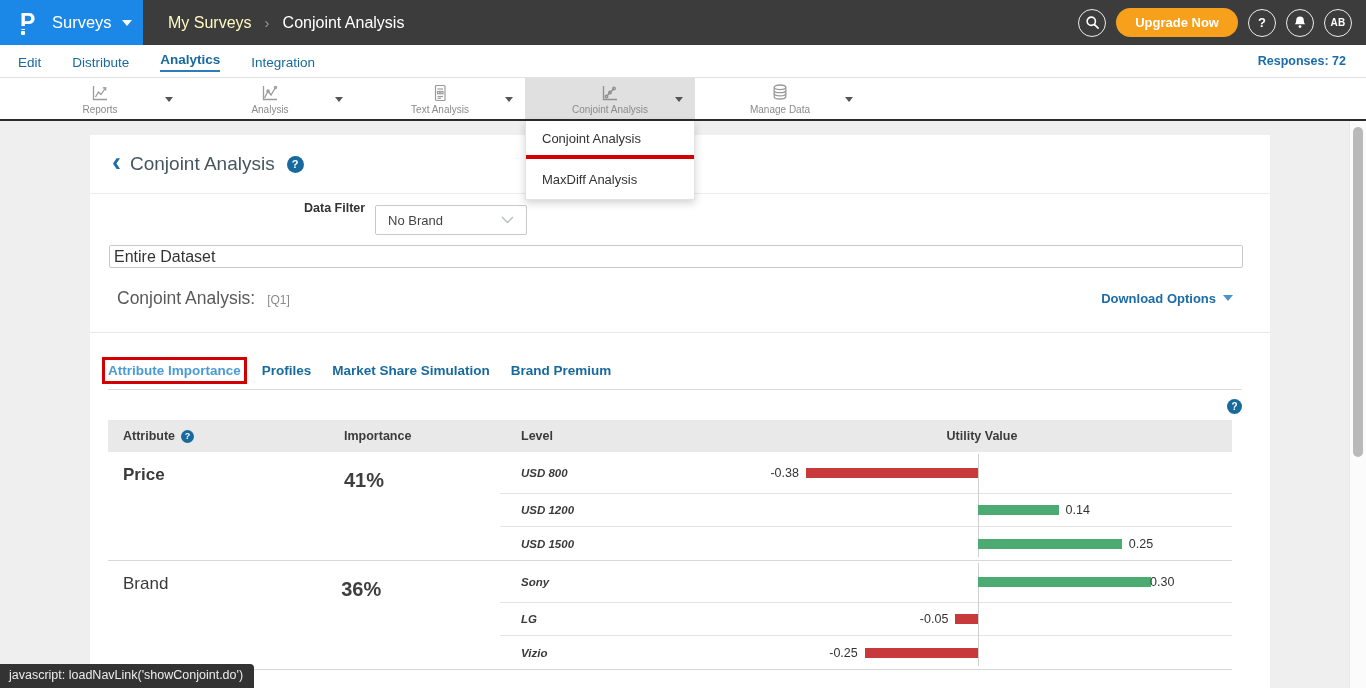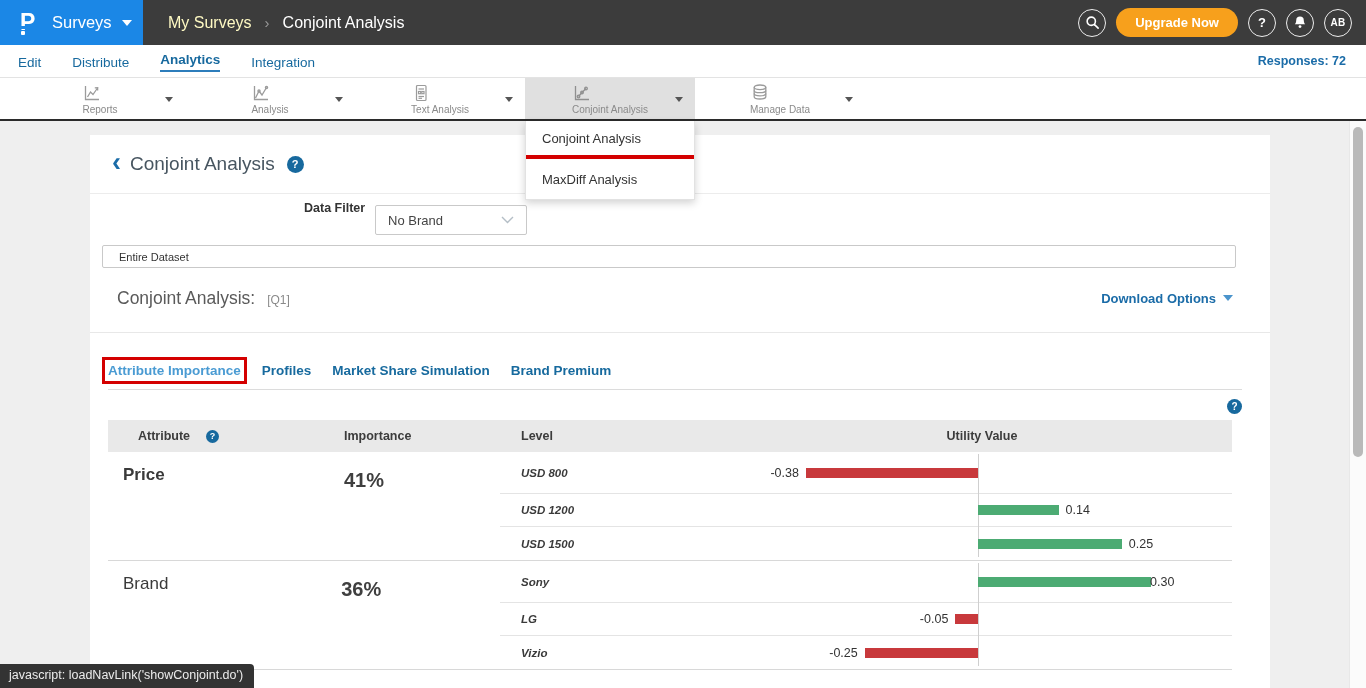--- a/index.html
+++ b/index.html
@@ -27,21 +27,21 @@
   
   .subnav { height:32px; background:#fff; display:flex; align-items:center; padding:0 20px 0 18px; }
   .subnav-item { color:#17699e; font-size:13.5px; font-weight:500; margin-right:31px; cursor:pointer; padding-top:2px; }
   .subnav-item.active { font-weight:700; border-bottom:2px solid #2d7dbb; padding-bottom:3px; }
   .responses { margin-left:auto; color:#1b6ca8; font-size:12.5px; font-weight:700; cursor:pointer; }
 
   
   .toolbar { height:44px; background:#fff; border-top:1px solid #e3e3e3; border-bottom:2px solid #2b2b2b; display:flex; padding-left:15px; }
   .tool-btn { width:170px; position:relative; display:flex; align-items:center; justify-content:center; cursor:pointer; }
   .tool-btn.active { background:#e0e0e0; }
-  .tool-stack { display:flex; flex-direction:column; }
+  .tool-stack { display:flex; flex-direction:column; align-items:center; }
   .tool-stack svg { display:block; }
   .tool-label { font-size:10px; color:#8a8a8a; margin-top:1px; }
   .tool-caret { position:absolute; right:12px; top:50%; margin-top:-2px; width:0; height:0; border-left:4px solid transparent; border-right:4px solid transparent; border-top:5px solid #555; }
 
   
   .dropdown-panel { position:absolute; left:525px; top:121px; width:170px; background:#fff; border:1px solid #e2e2e2; border-top:none; box-shadow:0 3px 8px rgba(0,0,0,.18); z-index:30; }
   .dd-item { display:flex; align-items:center; padding-left:16px; font-size:13px; color:#333; cursor:pointer; }
   .dd-item-1 { height:34px; }
   .dd-item-2 { height:40px; }
   .annotation-underline { height:4px; width:100%; background:#d40000; }
@@ -51,40 +51,40 @@
   .card { margin:14px 0 0 90px; width:1180px; height:620px; background:#fff; }
   .title-row { height:59px; border-bottom:1px solid #ececec; display:flex; align-items:center; padding-left:22px; }
   .back-chevron { color:#1b6ca8; font-size:27px; font-weight:700; line-height:20px; margin:-4px 9px 0 0; cursor:pointer; }
   .page-title { font-size:19px; color:#475560; }
   .qcircle { width:17px; height:17px; border-radius:50%; background:#17699e; color:#fff; font-weight:700; font-size:11px; display:inline-flex; align-items:center; justify-content:center; cursor:pointer; }
   .title-row .qcircle { margin-left:12px; }
   .filter-row { height:49px; position:relative; }
   .filter-label { position:absolute; left:214px; top:7px; font-size:12.5px; font-weight:700; color:#333; }
   .filter-select { position:absolute; left:285px; top:11px; width:152px; height:30px; border:1px solid #c9c9c9; border-radius:2px; background:#fff; display:flex; align-items:center; padding:0 12px; font-size:13px; color:#444; cursor:pointer; }
   .filter-select svg { margin-left:auto; }
-  .dataset-input { display:block; margin:2px 0 0 12px; width:1134px; height:23px; border:1px solid #c9c9c9; border-radius:2px; font-size:11px; color:#333; padding:0 16px; font-family:inherit; }
+  .dataset-input { display:block; margin:2px 0 0 19px; width:1134px; height:23px; border:1px solid #c9c9c9; border-radius:2px; font-size:16px; color:#333; padding:0 4px; font-family:inherit; }
   .section-row { margin-top:11px; padding:0 37px 0 27px; height:38px; display:flex; align-items:center; justify-content:space-between; }
   .section-left { display:flex; align-items:baseline; }
   .section-title { font-size:17.5px; color:#5a5a5a; }
   .section-question { font-size:12px; color:#8a8a8a; margin-left:12px; }
   .download-link { display:flex; align-items:center; color:#1b6ca8; font-size:13px; font-weight:700; cursor:pointer; }
   .download-caret { width:0; height:0; border-left:5px solid transparent; border-right:5px solid transparent; border-top:6px solid #4a94cc; margin-left:7px; }
   .divider { margin-top:15px; border-top:1px solid #e8e8e8; }
   .tabs-row { margin:30px 0 0 18px; display:flex; align-items:center; gap:21px; }
   .tab { font-size:13.5px; font-weight:700; color:#176a9e; cursor:pointer; position:relative; }
   .tab.active { color:#4a9bd3; }
   .annotation-box { position:absolute; left:-6px; right:-6px; top:-6px; bottom:-6px; border:3px solid #d40000; pointer-events:none; }
   .tabs-divider { margin:11px 28px 0 18px; border-top:1px solid #dcdcdc; }
   .table-help-row { height:30px; position:relative; }
   .table-help-row .qcircle { position:absolute; right:28px; top:9px; width:15px; height:15px; font-size:10px; }
 
   
   .utable { margin-left:18px; width:1124px; border-bottom:1px solid #d8d8d8; }
   .thead { display:flex; height:32px; background:#e9e9e9; align-items:center; font-size:12.5px; font-weight:700; color:#3c3c3c; }
-  .th-attr { width:212px; padding-left:30px; display:flex; align-items:center; gap:16px; }
+  .th-attr { width:212px; padding-left:15px; display:flex; align-items:center; gap:6px; }
   .th-attr .qcircle { width:13px; height:13px; font-size:9px; background:#17699e; }
   .th-imp { width:180px; padding-left:24px; }
   .th-level { width:232px; padding-left:21px; }
   .th-utility { width:500px; text-align:center; }
   .tgroup { display:flex; }
   .tgroup + .tgroup { border-top:1px solid #d8d8d8;gap:24px; }
   .attr-cell { width:212px; padding:13px 0 0 15px; font-size:17px; color:#3a3a3a; }
   .tgroup.first .attr-cell { font-weight:700; }
   .imp-cell { width:180px; padding:17px 0 0 24px; font-size:20px; font-weight:700; color:#3f3f3f; }
   .rows { width:732px; position:relative; }

